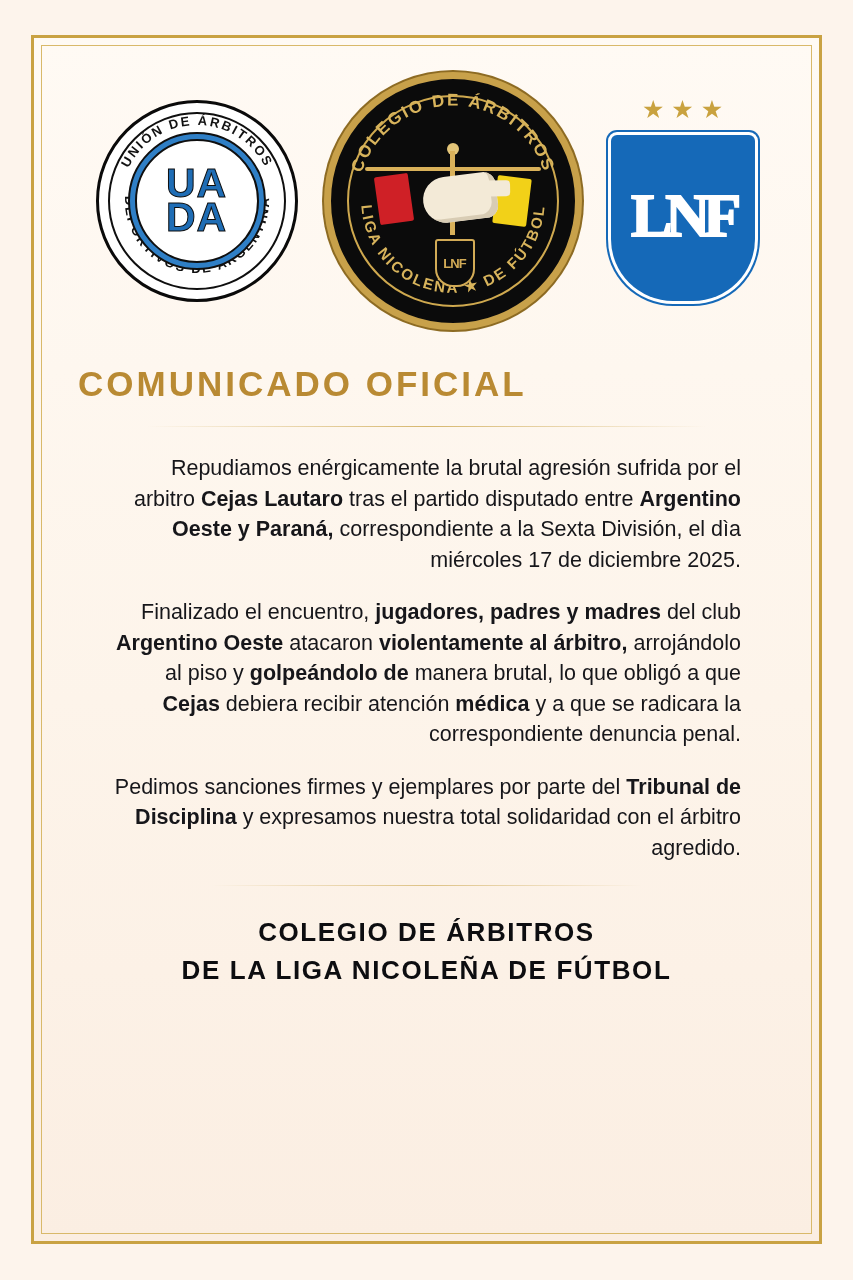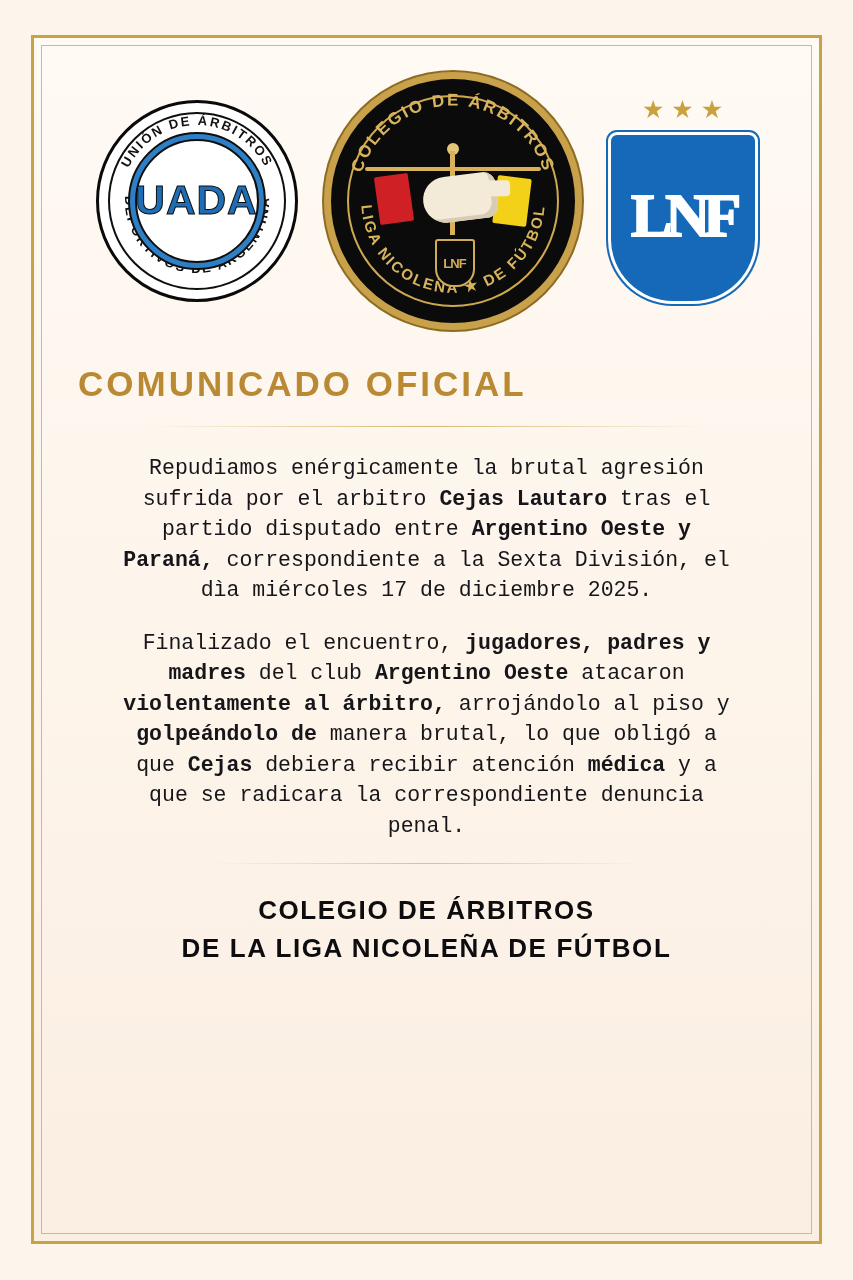--- a/index.html
+++ b/index.html
@@ -86,21 +86,21 @@
     position: absolute;
     inset: 36px;
     border-radius: 50%;
     background: #ffffff;
     border: 2px solid #0f0f0f;
   }
   .uada .mono {
     position: absolute;
     inset: 0;
     display: flex;
-    flex-direction: row;
+    flex-direction: column;
     align-items: center;
     justify-content: center;
     line-height: 0.82;
     color: #1f6db5;
     font-weight: 700;
     font-size: 41px;
     letter-spacing: 1px;
     -webkit-text-stroke: 1px #0c0c0c;
   }
   .uada svg.curved { position: absolute; inset: 0; }
@@ -268,25 +268,24 @@
     width: 560px;
     height: 1px;
     margin: 22px auto 0 auto;
     background: linear-gradient(90deg, rgba(201,162,67,0) 0%, rgba(201,162,67,.75) 50%, rgba(201,162,67,0) 100%);
   }
 
   
   .body {
     margin-top: 26px;
     padding: 0 34px;
-    text-align: center;
+    text-align: right;
     color: #16161a;
     font-size: 21.5px;
     line-height: 1.42;
-    font-family: Liberation Mono, monospace;
   }
   .body p { margin: 0 0 22px 0; }
   .body b { font-weight: 700; }
 
   .rule2 {
     width: 430px;
     height: 1px;
     margin: 8px auto 0 auto;
     background: linear-gradient(90deg, rgba(201,162,67,0) 0%, rgba(201,162,67,.6) 50%, rgba(201,162,67,0) 100%);
   }
@@ -366,20 +365,21 @@
         </div>
 
       </div>
 
       <div class="headline">COMUNICADO OFICIAL</div>
       <div class="rule"></div>
 
       <div class="body" id="body-text">
           <p><span>Repudiamos enérgicamente la brutal agresión sufrida por el arbitro </span><b>Cejas Lautaro</b><span> tras el partido disputado entre </span><b>Argentino Oeste y Paraná,</b><span> correspondiente a la Sexta División, el dìa miércoles 17 de diciembre 2025.</span></p>
           <p><span>Finalizado el encuentro, </span><b>jugadores, padres y madres</b><span> del club </span><b>Argentino Oeste</b><span> atacaron </span><b>violentamente al árbitro,</b><span> arrojándolo al piso y </span><b>golpeándolo de</b><span> manera brutal, lo que obligó a que </span><b>Cejas</b><span> debiera recibir atención </span><b>médica</b><span> y a que se radicara la correspondiente denuncia penal.</span></p>
+          <p><span>Pedimos sanciones firmes y ejemplares por parte del </span><b>Tribunal de Disciplina</b><span> y expresamos nuestra total solidaridad con el árbitro agredido.</span></p>
         </div>
 
       <div class="rule2"></div>
 
       <div class="signature">
         <div>COLEGIO DE ÁRBITROS</div>
         <div>DE LA LIGA NICOLEÑA DE FÚTBOL</div>
       </div>
 
     </div>

